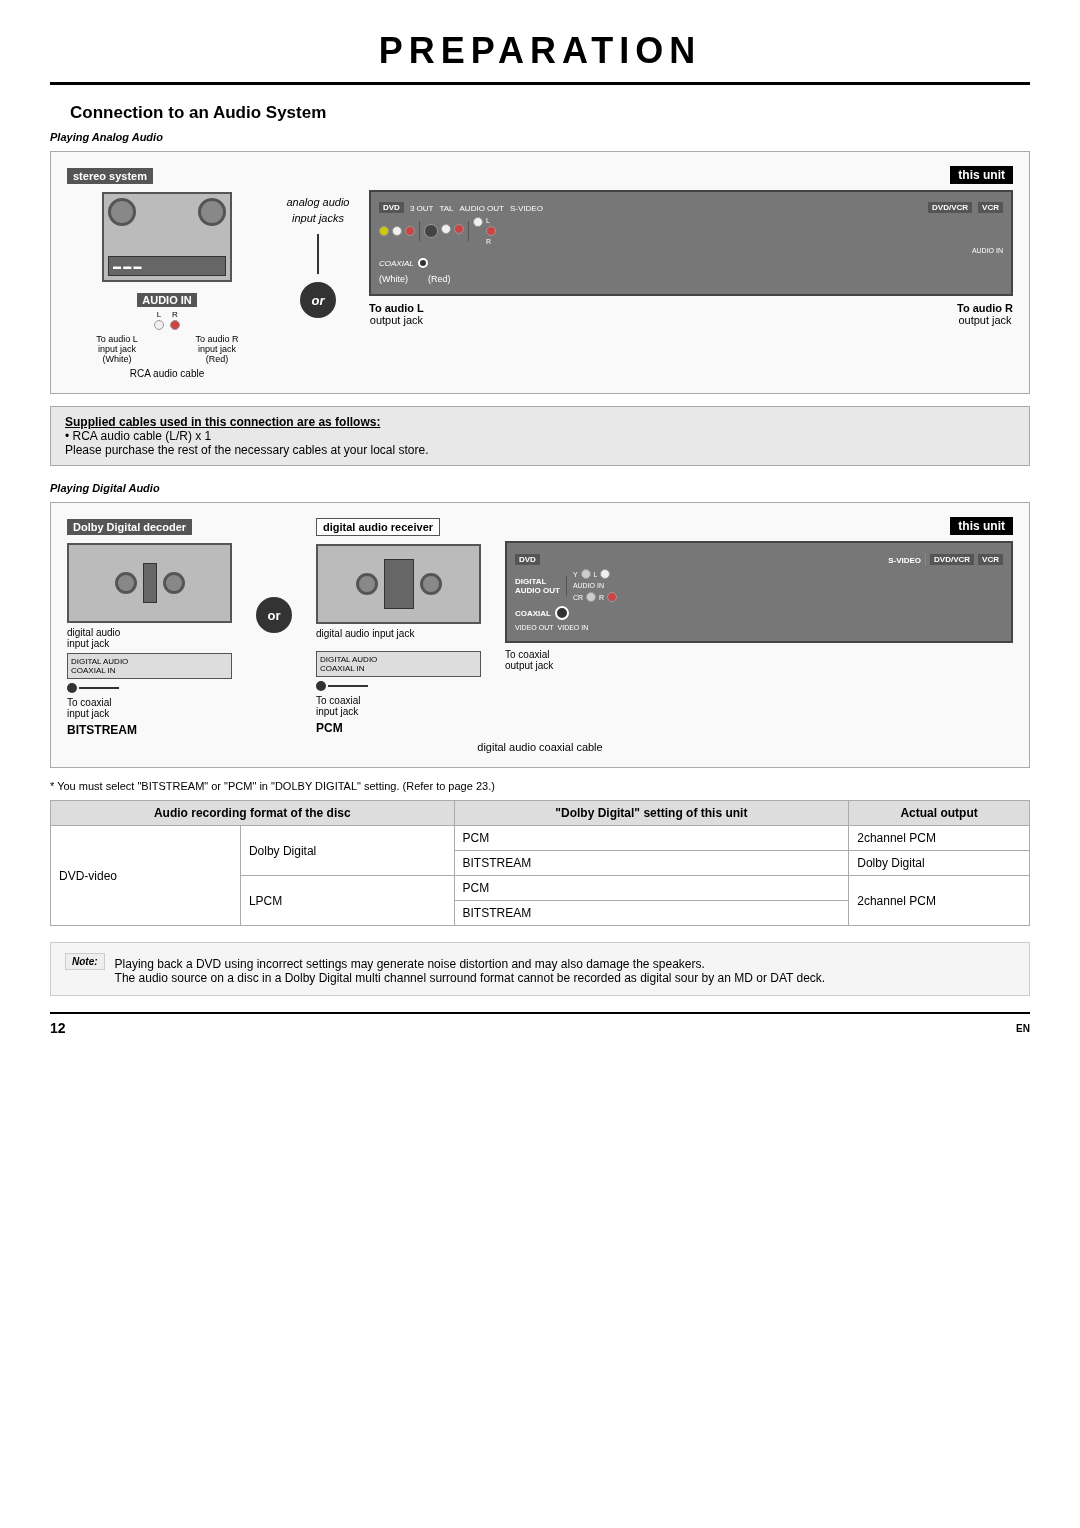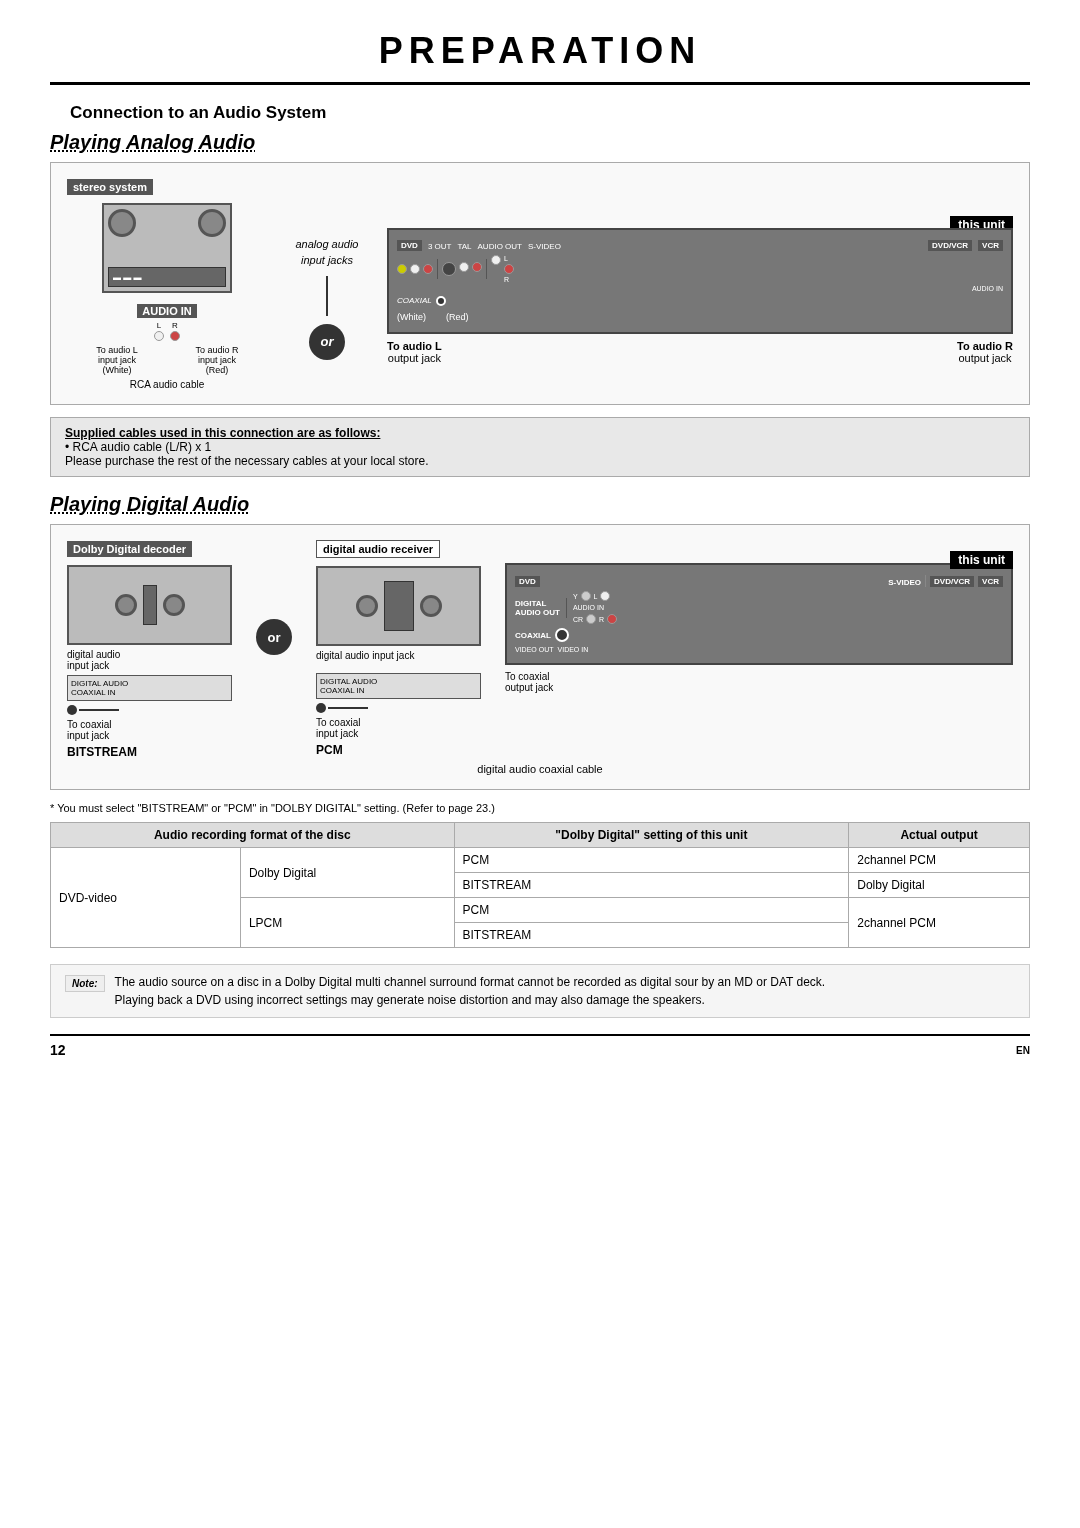--- a/index.html
+++ b/index.html
@@ -21,24 +21,23 @@
       margin-bottom: 18px;
       font-family: Arial, sans-serif;
     }
     h2.section-title {
       font-size: 17px;
       font-weight: bold;
       margin-bottom: 8px;
       margin-left: 20px;
     }
     .subsection-title {
-      font-size: 20px;
+      font-size: 11px;
       font-weight: bold;
       font-style: italic;
-      text-decoration: underline;
       text-decoration-style: dotted;
       margin-bottom: 8px;
       font-family: Arial, sans-serif;
     }
     .diagram-box {
       border: 1px solid #aaa;
       background: #f9f9f9;
       padding: 14px 16px;
       margin-bottom: 12px;
       position: relative;
@@ -62,21 +61,21 @@
       display: inline-block;
       margin-bottom: 4px;
     }
     .this-unit-label {
       background: #000;
       color: #fff;
       font-size: 12px;
       font-weight: bold;
       padding: 2px 8px;
       position: absolute;
-      top: 12px;
+      top: 0;
       right: 0;
     }
     .or-circle {
       width: 36px;
       height: 36px;
       border-radius: 50%;
       background: #333;
       color: #fff;
       display: flex;
       align-items: center;
@@ -171,21 +170,21 @@
 <body>
 
 <h1 class="page-title">PREPARATION</h1>
 
 <h2 class="section-title">Connection to an Audio System</h2>
 
 <div class="section-wrapper">
   <div class="subsection-title">Playing Analog Audio</div>
 
   <div class="diagram-box">
-    <div style="display:flex; align-items:center; gap:10px; position:relative;">
+    <div style="display:flex; align-items:flex-start; gap:1px; position:relative;">
 
       <div style="width:200px; flex-shrink:0;">
         <div class="label-box">stereo system</div>
         
         
         <div style="background:#bbb; border:2px solid #555; width:130px; height:90px; margin:4px auto; position:relative; display:flex; flex-direction:column; justify-content:space-between; padding:4px;">
 
           <div style="display:flex; justify-content:space-between;">
             <div style="width:28px; height:28px; border-radius:50%; border:3px solid #555; background:#888;"></div>
             <div style="width:28px; height:28px; border-radius:50%; border:3px solid #555; background:#888;"></div>
@@ -479,21 +478,21 @@
       </tr>
     </tbody>
   </table>
 </div>
 
 <div class="note-box">
   <div>
     <span style="font-size:10px; font-style:italic; font-weight:bold; display:inline-block; border:1px solid #ccc; padding:2px 6px; background:#eee;">Note:</span>
   </div>
   <div>
+    <div style="margin-top:4px;">Playing back a DVD using incorrect settings may generate noise distortion and may also damage the speakers.</div>
     <div>The audio source on a disc in a Dolby Digital multi channel surround format cannot be recorded as digital sour by an MD or DAT deck.</div>
-    <div style="margin-top:4px;">Playing back a DVD using incorrect settings may generate noise distortion and may also damage the speakers.</div>
   </div>
 </div>
 
 <div class="page-number">
   <span>12</span>
   <span style="font-size:10px;">EN</span>
 </div>
 
 </body></html>

